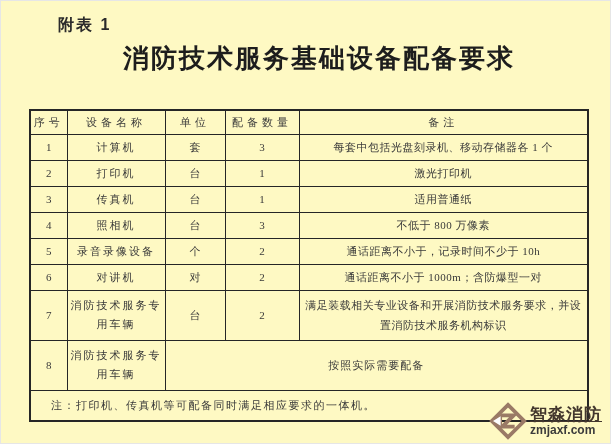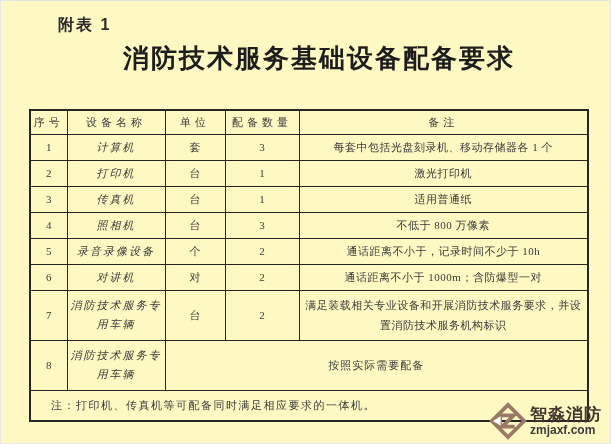--- a/index.html
+++ b/index.html
@@ -44,21 +44,21 @@
     text-align:center;
     vertical-align:middle;
   }
   table.equip th {
     font-weight:normal;
     letter-spacing:4px;
     height:24px;
   }
   tr.r  { height:26px; }
   tr.tall { height:50px; }
-  td.name { letter-spacing:2px; line-height:1.7; padding:2px 4px;font-style:italic; }
+  td.name { letter-spacing:2px; line-height:1.7; padding:2px 4px; }
   td.remark {
     text-align:left; padding:2px 8px;
     letter-spacing:0.5px; line-height:1.85;
   }
   td.merged {
     text-align:left; padding:2px 10px;
     letter-spacing:1px;
   }
   tr.note-row { height:31px; }
   tr.note-row td {
@@ -68,21 +68,21 @@
   .watermark {
     position:absolute; left:488px; top:401px;
     display:flex; align-items:center;
     background:transparent;
   }
   .wm-logo { width:38px; height:38px; flex:0 0 auto; margin-right:3px; }
   .wm-text { line-height:1; }
   .wm-brand {
     font-family:"Liberation Sans","DejaVu Sans",sans-serif;
     font-weight:bold; font-size:17px; color:#43372e;
-    letter-spacing:1px; white-space:nowrap;
+    letter-spacing:1px; white-space:nowrap;text-decoration:underline;
   }
   .wm-url {
     font-family:"Liberation Sans","DejaVu Sans",sans-serif;
     font-weight:bold; font-size:12px; color:#3b3b3b;
     margin-top:1px; white-space:nowrap;
   }
 </style>
 </head>
 <body>
 

